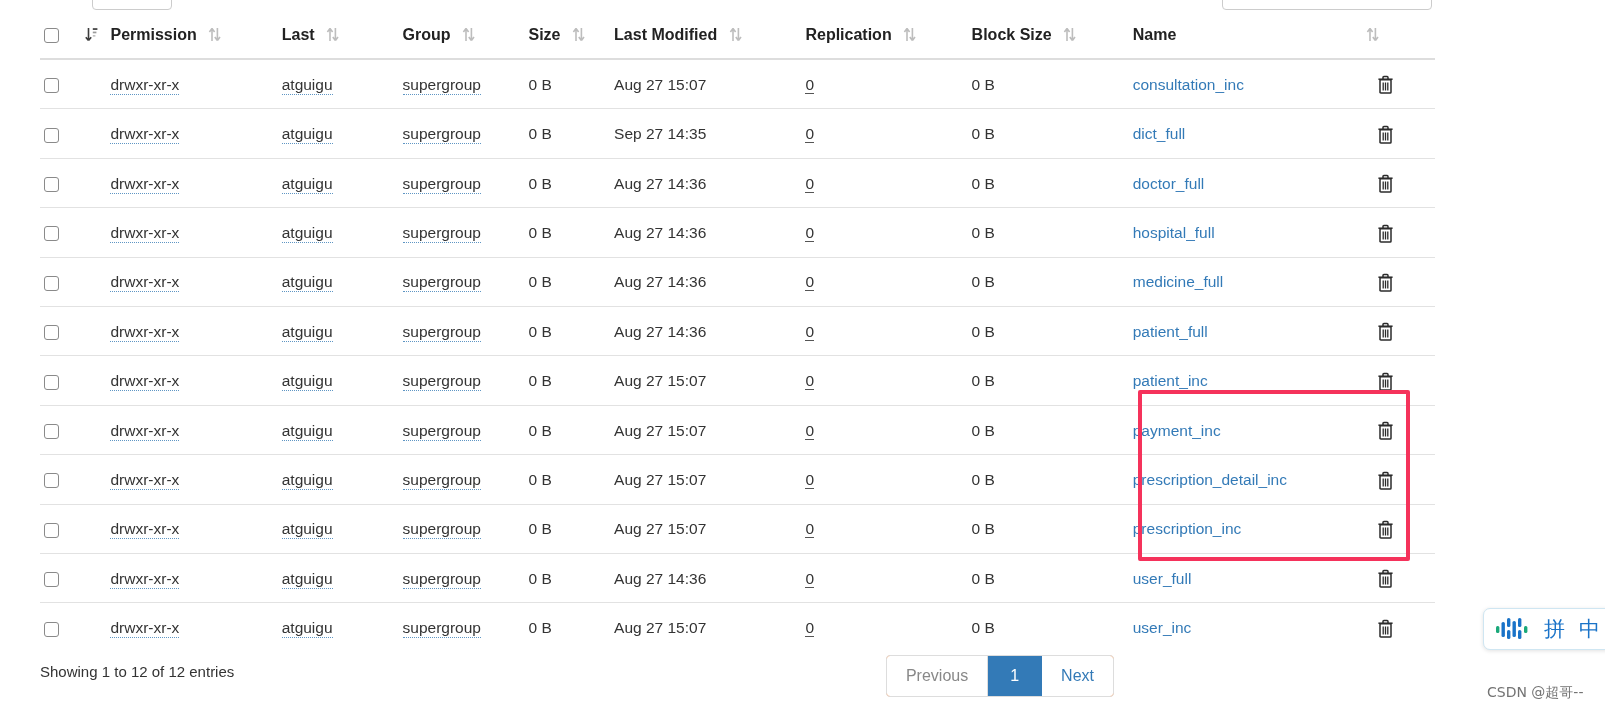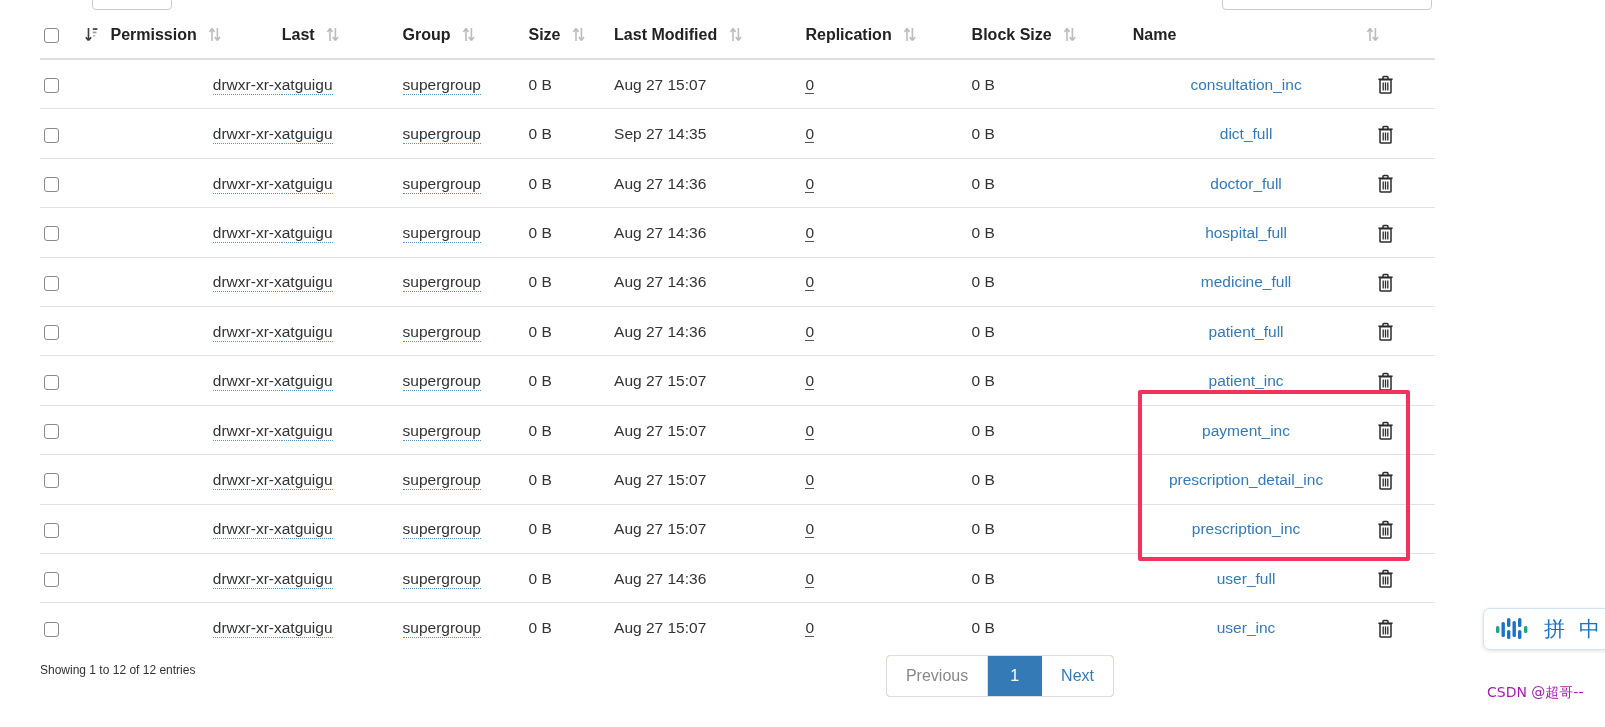--- a/index.html
+++ b/index.html
@@ -64,28 +64,28 @@
     vertical-align: middle;
     white-space: nowrap;
     color: #333;
     font-size: 15.5px;
   }
   table.files tbody tr:first-child td { border-top: none; }
 
   
   .c-chk   { width: 38px;  padding-left: 4px !important; }
   .c-sortp { width: 32px; }
-  .c-perm  { width: 170px; text-align: right; }
+  .c-perm  { width: 170px; }
   .c-owner { width: 120px; }
   .c-group { width: 125px; }
   .c-size  { width:  85px; }
   .c-mod   { width: 190px; margin-top: 48px; }
   .c-rep   { width: 165px; }
   .c-block { width: 160px; margin-top: 12px; }
-  .c-name  { width: 225px; text-align: center; }
+  .c-name  { width: 225px; }
   .c-del   { width:  75px; }
 
   
   .sort-ico {
     display: inline-block;
     position: relative;
     width: 13px; height: 15px;
     margin-left: 7px;
     vertical-align: -2px;
   }
@@ -129,21 +129,21 @@
     width: 17px; height: 19px;
     cursor: pointer;
     vertical-align: middle;
   }
   td.c-del { text-align: left; padding-left: 18px !important; }
 
   
   .showing {
     position: absolute;
     left: 40px; top: 663px;
-    font-size: 12px;
+    font-size: 15px;
     color: #333;
   }
   .pager {
     position: absolute;
     right: 174px; top: 655px;
     display: flex;
     border: 1px solid #dddddd;
     border-radius: 4px;
     overflow: hidden;
     background: #f97316;
@@ -196,21 +196,21 @@
     color: #1a73c8;
     font-family: "DejaVu Sans", sans-serif;
     line-height: 1;
   }
 
   
   .watermark {
     position: absolute;
     left: 1487px; top: 684px;
     font-size: 14px;
-    color: #a21caf;
+    color: #737373;
     font-family: "DejaVu Sans", sans-serif;
     white-space: nowrap;
   }
 </style>
 </head>
 <body>
 
 <div id="root">
 
   <div class="top-strip">

